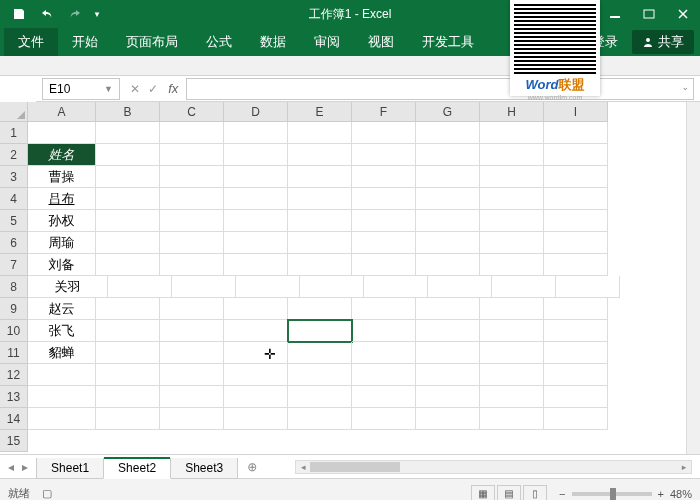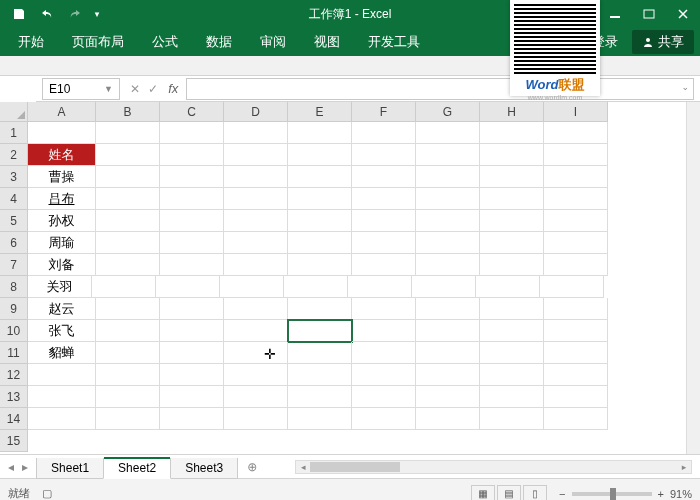--- a/index.html
+++ b/index.html
@@ -28,21 +28,21 @@
 .grid-area { position: relative; height: 352px; overflow: hidden; }
 .corner { position: absolute; left: 0; top: 0; width: 28px; height: 20px; background: #e6e6e6; border-right: 1px solid #ccc; border-bottom: 1px solid #ccc; }
 .corner::after { content: ""; position: absolute; right: 2px; bottom: 2px; border-left: 8px solid transparent; border-bottom: 8px solid #b0b0b0; }
 .col-headers { position: absolute; left: 28px; top: 0; right: 14px; height: 20px; display: flex; }
 .col-h { background: #e6e6e6; border-right: 1px solid #ccc; border-bottom: 1px solid #ccc; display: flex; align-items: center; justify-content: center; font-size: 12px; color: #444; flex-shrink: 0; }
 .row-headers { position: absolute; left: 0; top: 20px; width: 28px; }
 .row-h { height: 22px; background: #e6e6e6; border-right: 1px solid #ccc; border-bottom: 1px solid #ccc; display: flex; align-items: center; justify-content: center; font-size: 12px; color: #444; }
 .cells { position: absolute; left: 28px; top: 20px; right: 14px; bottom: 0; }
 .cell-row { display: flex; height: 22px; }
 .cell { border-right: 1px solid #dcdcdc; border-bottom: 1px solid #dcdcdc; font-size: 13px; display: flex; align-items: center; justify-content: center; flex-shrink: 0; }
-.cell.sel { background: #b91c1c; color: #fff; }
+.cell.sel { background: #14532d; color: #fff; font-style: italic; }
 .cell.active-outline { outline: 2px solid #217346; outline-offset: -1px; }
 .vscroll { position: absolute; right: 0; top: 0; width: 14px; bottom: 0; background: #f0f0f0; border-left: 1px solid #dcdcdc; }
 .cursor-plus { position: absolute; left: 264px; top: 244px; font-size: 14px; color: #000; pointer-events: none; }
 .cursor-plus::before { content: "✛"; }
 .sheet-bar { height: 24px; display: flex; align-items: center; border-top: 1px solid #d4d4d4; background: #fff; font-size: 12px; }
 .sheet-nav { display: flex; padding: 0 8px; gap: 8px; color: #888; }
 .sheet-nav span { cursor: pointer; }
 .sheet-tabs { display: flex; height: 24px; align-items: flex-end; }
 .sheet-tab { padding: 3px 14px; border: 1px solid #ccc; border-top: none; background: #f4f4f4; margin-right: -1px; cursor: pointer; font-size: 12px; }
 .sheet-tab.active { background: #fff; border-bottom: 1px solid #fff; font-weight: 500; position: relative; }
@@ -113,20 +113,21 @@
       </div>
     <div>
         <svg width="12" height="12">
           <path d="M2 2l8 8M10 2l-8 8" stroke="#fff" stroke-width="1.5"></path>
         </svg>
       </div>
   </div>
 </div>
 
 <div class="ribbon-tabs">
+  <div class="tab file">文件</div>
   <div class="tab">开始</div>
   <div class="tab">页面布局</div>
   <div class="tab">公式</div>
   <div class="tab">数据</div>
   <div class="tab">审阅</div>
   <div class="tab">视图</div>
   <div class="tab">开发工具</div>
   <div class="right">
     <div class="tab">登录</div>
     <div class="share">
@@ -258,21 +259,21 @@
         <div class="cell" style="width: 64px;"></div>
         <div class="cell" style="width: 64px;"></div>
         <div class="cell" style="width: 64px;"></div>
         <div class="cell" style="width: 64px;"></div>
         <div class="cell" style="width: 64px;"></div>
         <div class="cell" style="width: 64px;"></div>
         <div class="cell" style="width: 64px;"></div>
         <div class="cell" style="width: 64px;"></div>
       </div>
       <div class="cell-row">
-        <div class="cell" style="width: 64px;">关羽</div>
+        <div class="cell" style="width: 80px;">关羽</div>
         <div class="cell" style="width: 64px;"></div>
         <div class="cell" style="width: 64px;"></div>
         <div class="cell" style="width: 64px;"></div>
         <div class="cell" style="width: 64px;"></div>
         <div class="cell" style="width: 64px;"></div>
         <div class="cell" style="width: 64px;"></div>
         <div class="cell" style="width: 64px;"></div>
         <div class="cell" style="width: 64px;"></div>
       </div>
       <div class="cell-row">
@@ -371,21 +372,21 @@
   <div class="views">
     <div class="view-btn">▦</div>
     <div class="view-btn">▤</div>
     <div class="view-btn">▯</div>
     <div class="zoom">
       <span>−</span>
       <div class="zoom-slider">
           <div class="th"></div>
         </div>
       <span>+</span>
-      <span>91%</span>
+      <span>48%</span>
     </div>
   </div>
 </div>
 
 <div class="qr-overlay">
   <div class="qr-box"></div>
   <div class="qr-label"><span class="w">Word</span><span class="lm">联盟</span></div>
   <div class="qr-sub">www.wordlm.com</div>
 </div>
 

